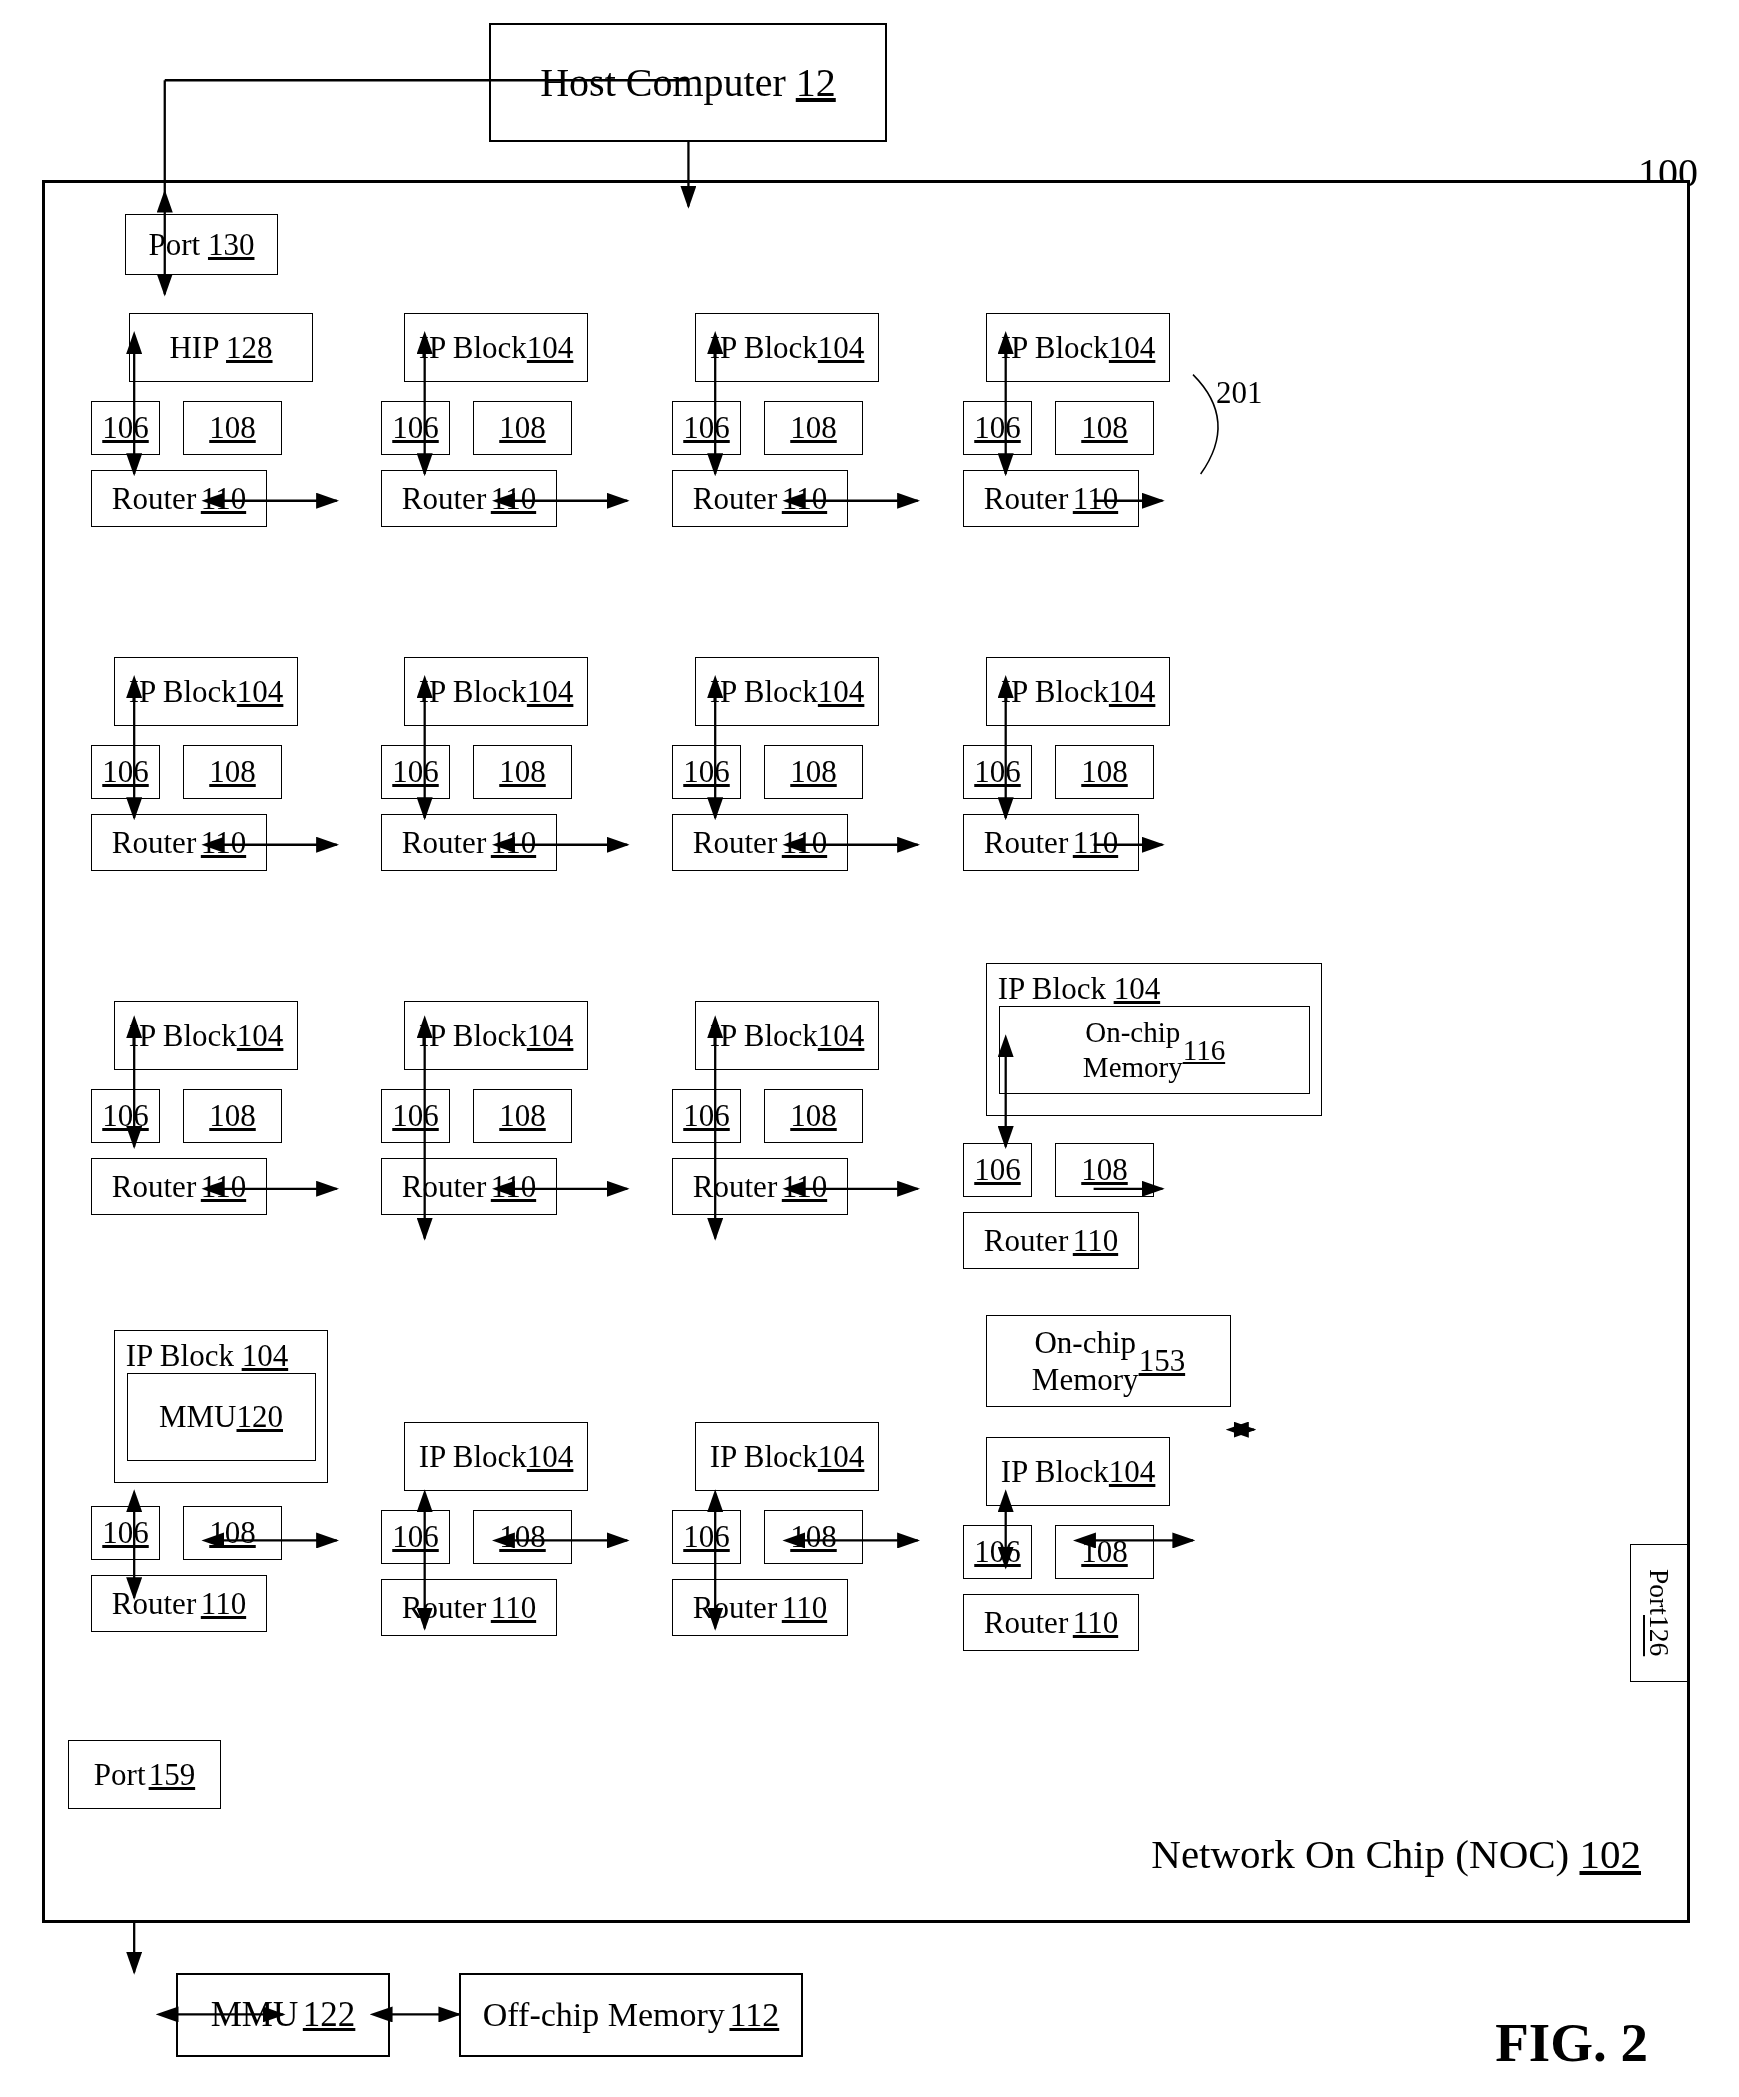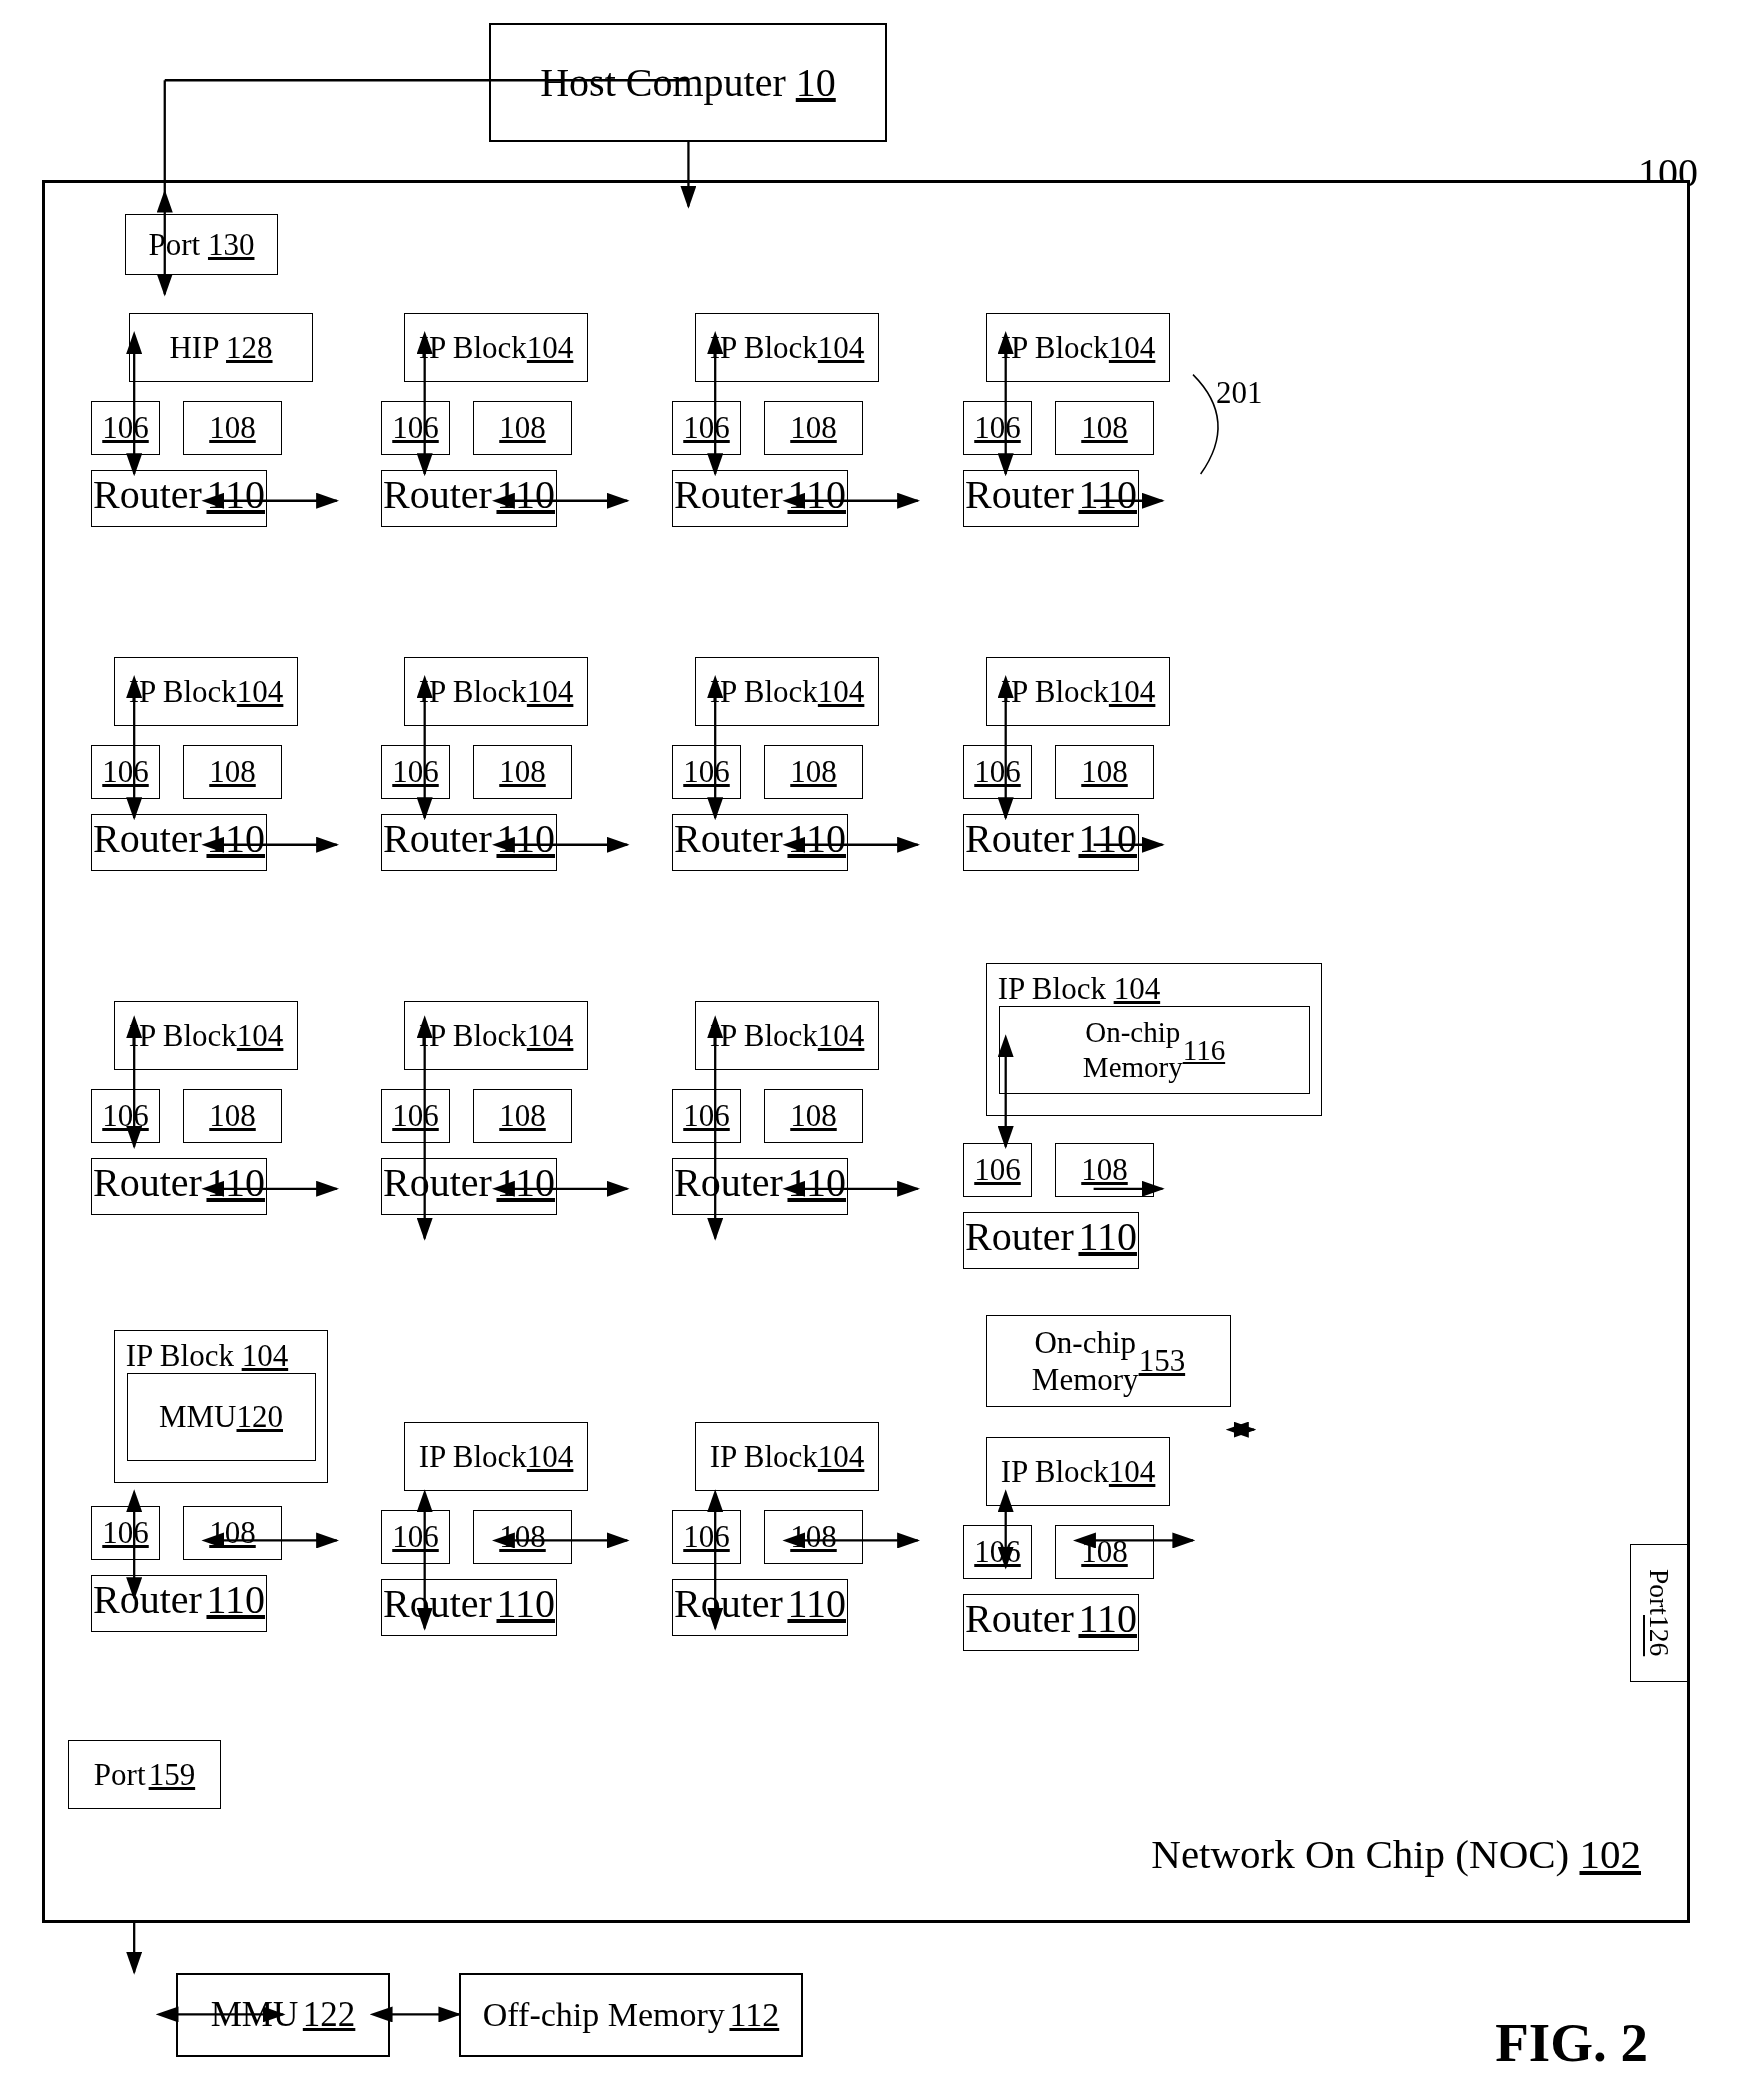--- a/index.html
+++ b/index.html
@@ -47,23 +47,23 @@
       font-size: 31px;
       display: flex;
       align-items: center;
       justify-content: center;
       text-align: center;
     }
 
     .router-box {
       border: 1.5px solid #000;
       background: #fff;
-      font-size: 40px;
+      font-size: 31px;
       display: flex;
-      align-items: flex-start;
+      align-items: center;
       justify-content: center;
       text-align: center;
     }
 
     svg.arrows {
       position: absolute;
       top: 0;
       left: 0;
       width: 1740px;
       height: 2097px;
@@ -71,21 +71,21 @@
     }
 
     .underline { text-decoration: underline; }
   </style>
 </head>
 <body>
 
 <div class="page">
 
   <div class="box" style="top:23px; left:489px; width:398px; height:119px; font-size:40px; border:2.3px solid #000;">
-    <span>Host Computer</span>&nbsp;<span class="underline">10</span>
+    <span>Host Computer</span>&nbsp;<span class="underline">12</span>
   </div>
 
   <div style="position:absolute; top:149px; right:42px; font-size:40px;">
     <span>100</span>
   </div>
 
   <div style="position:absolute; top:180px; left:42px; width:1648px; height:1743px; border:3.1px solid #000; background:#fff;">
 
     <div style="position:absolute; bottom:42px; right:46px; font-size:41px;">
       <span>Network On Chip (NOC)</span> <span class="underline">102</span>

